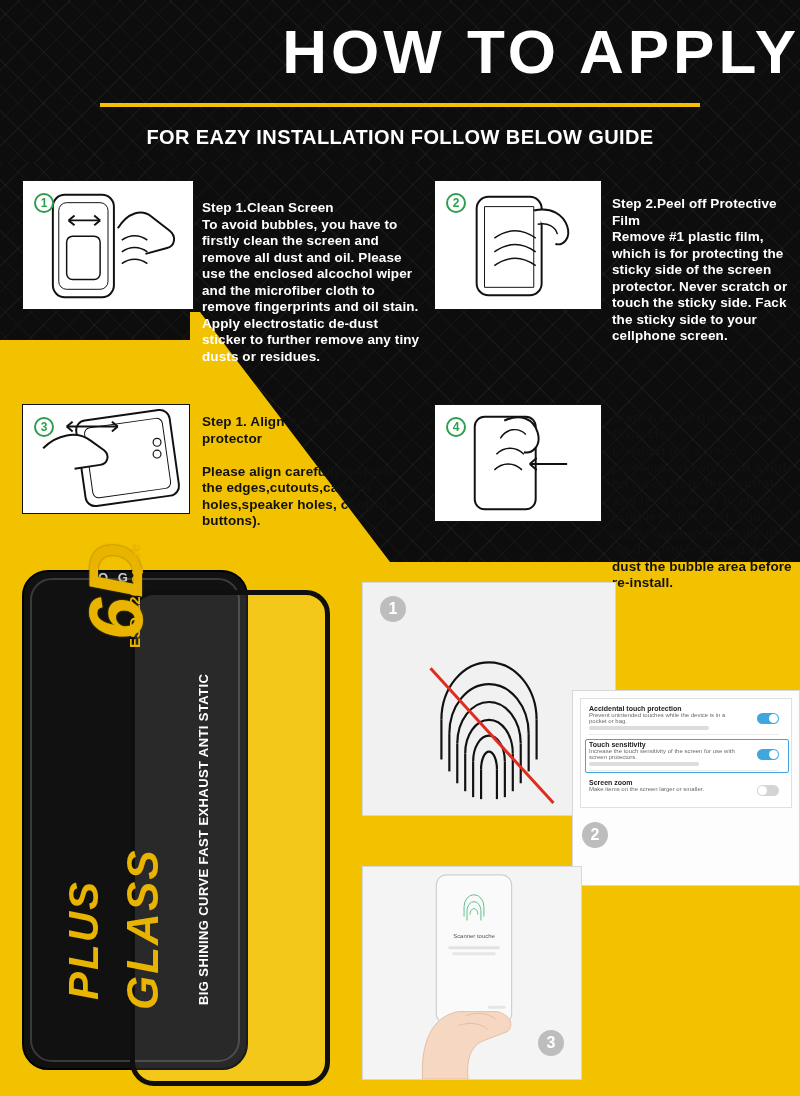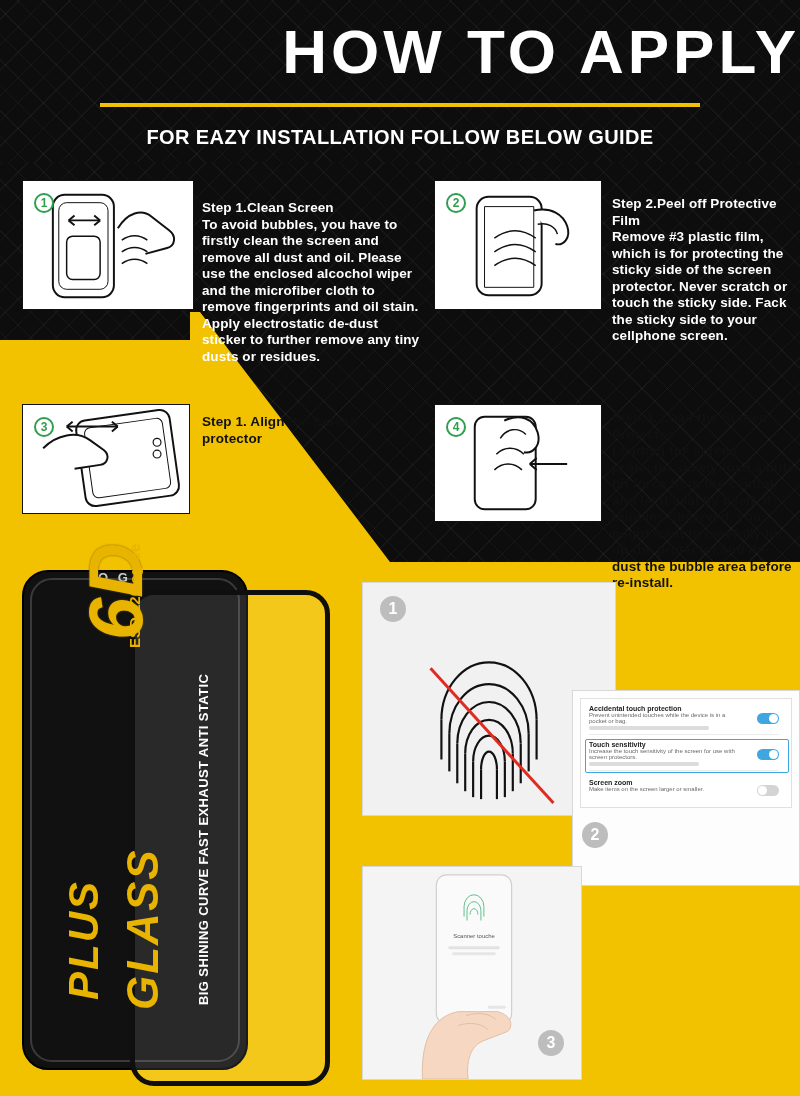--- a/index.html
+++ b/index.html
@@ -307,41 +307,42 @@
       <path d="M100,30 c18,-4 30,4 34,16 c4,12 -4,20 -12,18" fill="#fff" stroke="#111" stroke-width="2"></path>
       <path d="M104,44 c10,-2 18,2 20,10" fill="none" stroke="#111" stroke-width="1.5"></path>
       <path d="M60,58 c14,-10 28,-10 42,0" fill="none" stroke="#111" stroke-width="1.5"></path>
       <path d="M60,72 c14,-10 28,-10 42,0" fill="none" stroke="#111" stroke-width="1.5"></path>
       <path d="M60,86 c14,-10 28,-10 42,0" fill="none" stroke="#111" stroke-width="1.5"></path>
     </svg>
   </div>
   <div class="stepnum" style="left:446px; top:193px;">2</div>
   <div class="steptext" style="left:612px; top:184px; width:182px;margin-top:12px;">
     <span>Step 2.Peel off Protective Film</span><br>
-    <span>Remove #3 plastic film, which is for protecting the sticky side of the screen protector. Never scratch or touch the sticky side. Fack the sticky side to your cellphone screen.</span>
+    <span>Remove #1 plastic film, which is for protecting the sticky side of the screen protector. Never scratch or touch the sticky side. Fack the sticky side to your cellphone screen.</span>
   </div>
 
   <div class="illus" style="left:22px; top:404px; width:168px; height:110px;">
     <svg viewBox="0 0 168 110">
       <rect x="0" y="0" width="168" height="110" fill="#fff"></rect>
       <rect x="58" y="10" width="96" height="88" rx="10" fill="none" stroke="#111" stroke-width="2" transform="rotate(-8 106 54)"></rect>
       <rect x="66" y="18" width="80" height="72" rx="6" fill="none" stroke="#111" stroke-width="1" transform="rotate(-8 106 54)"></rect>
       <circle cx="136" cy="38" r="4" fill="none" stroke="#111" stroke-width="1.2"></circle>
       <circle cx="136" cy="50" r="4" fill="none" stroke="#111" stroke-width="1.2"></circle>
       <path d="M20,44 c14,-14 34,-18 48,-8 l14,10 c6,5 4,14 -4,15 l-26,4" fill="#fff" stroke="#111" stroke-width="2"></path>
       <g stroke="#111" stroke-width="2" fill="none">
         <path d="M44,22 L96,22"></path>
         <path d="M44,22 l6,-5 M44,22 l6,5"></path>
         <path d="M96,22 l-6,-5 M96,22 l-6,5"></path>
       </g>
     </svg>
   </div>
   <div class="stepnum" style="left:34px; top:417px;">3</div>
   <div class="steptext dark" style="left:202px; top:414px; width:212px;">
     <span>Step 1. Align the Screen protector</span><br><br>
+    <span>Please align carefully (refer to the edges,cutouts,camera holes,speaker holes, control buttons).</span>
   </div>
 
   <div class="illus" style="left:434px; top:404px; width:168px; height:118px;">
     <svg viewBox="0 0 168 118">
       <rect x="0" y="0" width="168" height="118" fill="#fff"></rect>
       <rect x="40" y="12" width="62" height="94" rx="10" fill="none" stroke="#111" stroke-width="2"></rect>
       <path d="M70,16 c16,-8 30,-2 34,12 c4,14 -6,22 -14,20" fill="#fff" stroke="#111" stroke-width="2"></path>
       <path d="M66,34 c6,-10 18,-12 26,-4" fill="none" stroke="#111" stroke-width="1.5"></path>
       <path d="M62,50 c8,-8 20,-8 28,0" fill="none" stroke="#111" stroke-width="1.5"></path>
       <path d="M60,66 c8,-8 20,-8 28,0" fill="none" stroke="#111" stroke-width="1.5"></path>

